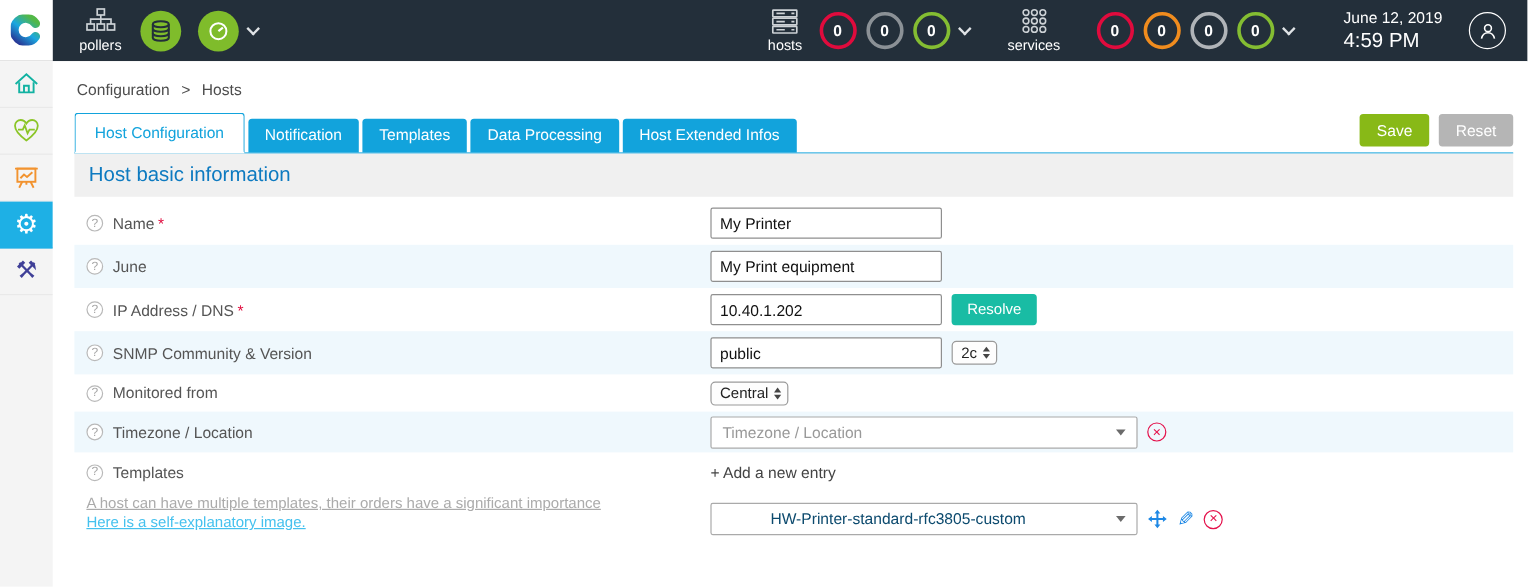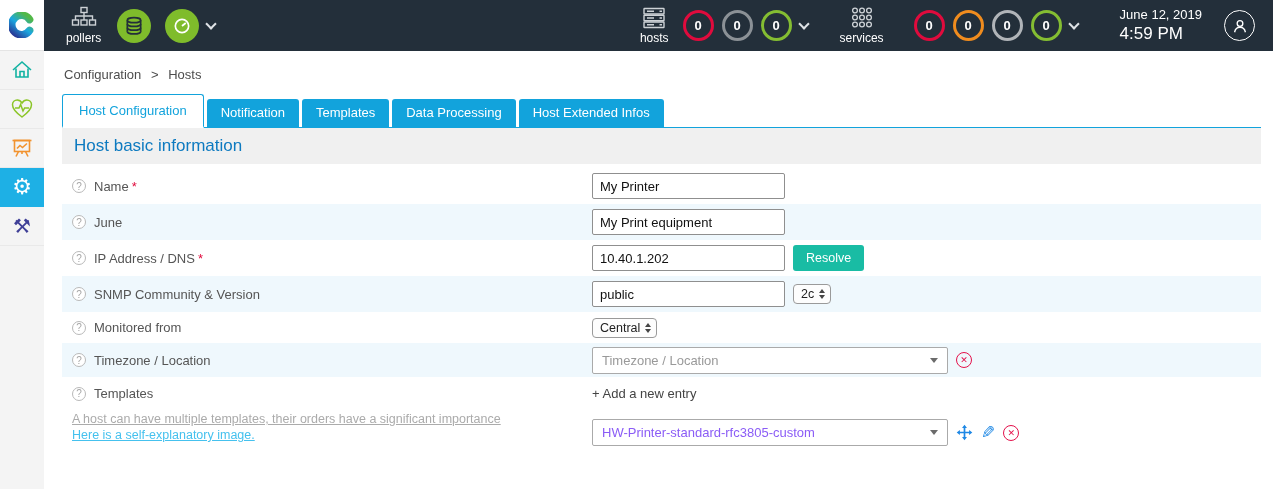--- a/index.html
+++ b/index.html
@@ -62,21 +62,21 @@
 
   .spin-select { display:inline-flex; align-items:center; gap:5px; border:1px solid #9a9a9a; border-radius:4px; background:#fdfdfd;
                  padding:2px 5px 2px 7px; font-size:12.5px; color:#222; cursor:pointer; }
   .spin-arrows { display:flex; flex-direction:column; gap:2px; }
   .tri-up { width:0; height:0; border-left:3.5px solid transparent; border-right:3.5px solid transparent; border-bottom:4px solid #444; }
   .tri-dn { width:0; height:0; border-left:3.5px solid transparent; border-right:3.5px solid transparent; border-top:4px solid #444; }
 
   .select2 { width:356px; height:27px; border:1px solid #aaa; border-radius:2px; background:#fff; display:flex; align-items:center;
              justify-content:space-between; padding:0 9px; font-size:13px; cursor:pointer; }
   .select2 .ph { color:#999; }
-  .select2 .val { color:#8b5cf6; }
+  .select2 .val { color:#0c4a6e;margin-left:40px; }
   .dd-arrow { width:0; height:0; border-left:4.5px solid transparent; border-right:4.5px solid transparent; border-top:5px solid #6b6b6b; }
 
   .icon-btn { display:inline-flex; align-items:center; justify-content:center; cursor:pointer; }
   .red-x { width:16px; height:16px; border:1.6px solid #e4114b; border-radius:50%; color:#e4114b; font-size:9px; font-weight:bold;
            display:flex; align-items:center; justify-content:center; }
   .pencil { color:#1e88e5; font-size:17px; transform:scaleX(-1); }
 
   .tmpl-row { display:flex; align-items:flex-start; padding:6px 0 8px; }
   .tmpl-left { width:530px; flex:0 0 530px; padding-left:10px; }
   .tmpl-label-line { display:flex; align-items:center; gap:8px; font-size:13px; color:#555; margin-top:3px; }
@@ -223,20 +223,24 @@
     <span>&gt;</span>
     <span>Hosts</span>
   </div>
 
   <div class="tabstrip">
     <div class="tab active">Host Configuration</div>
     <div class="tab">Notification</div>
     <div class="tab">Templates</div>
     <div class="tab">Data Processing</div>
     <div class="tab">Host Extended Infos</div>
+    <div class="actions">
+      <button class="btn btn-save">Save</button>
+      <button class="btn btn-reset">Reset</button>
+    </div>
   </div>
 
 
   <div class="section-bar">Host basic information</div>
 
   <div class="frow">
     <div class="flabel">
       <span class="qmark">?</span>
       <span><span>Name</span><span class="req">*</span></span>
     </div>

